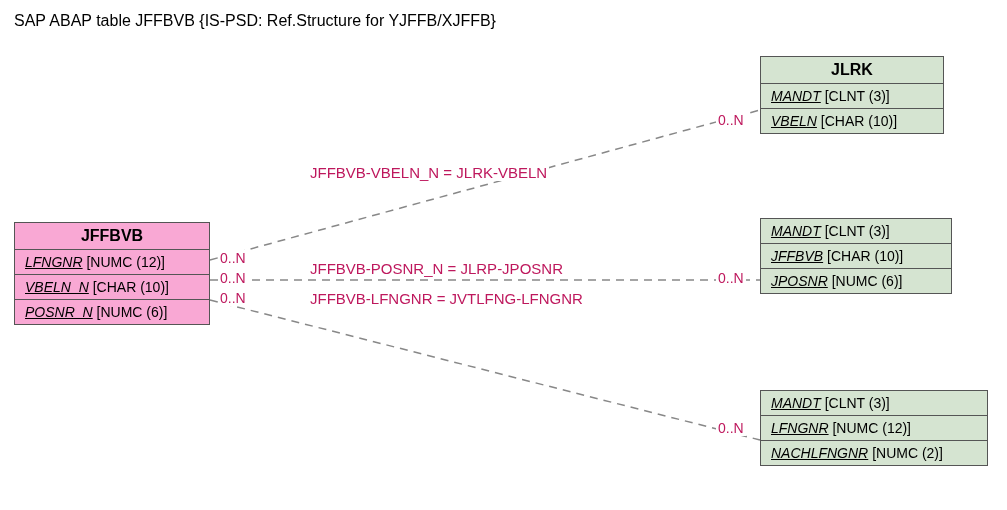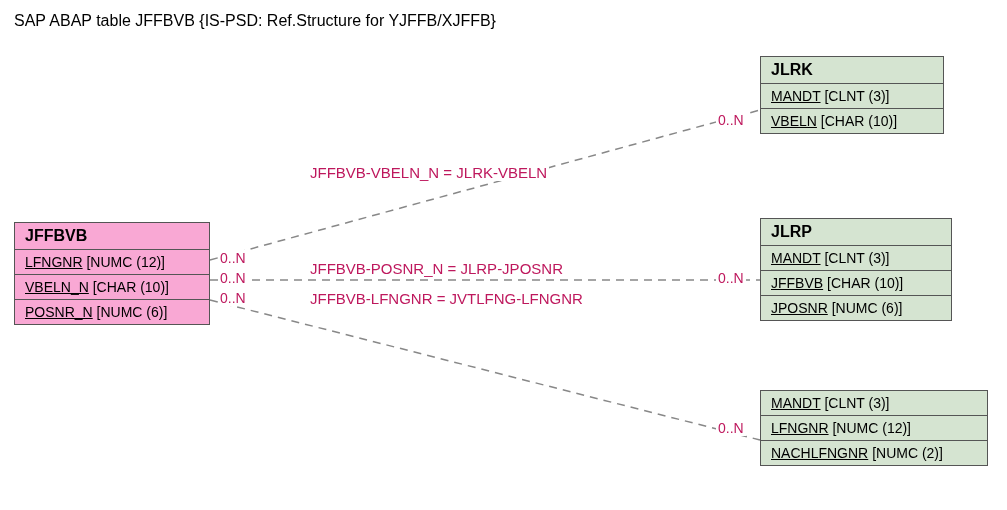--- a/index.html
+++ b/index.html
@@ -20,36 +20,37 @@
   }
   .entity {
     position: absolute;
     border: 1px solid #555;
     background: #d5e4d1;
   }
   .entity.main {
     background: #f9a8d4;
   }
   .entity .hdr {
-    text-align: left;
+    text-align: center;
     font-weight: bold;
     font-size: 16px;
     padding: 4px 10px;
     border-bottom: 1px solid #555;
   }
   .entity .row {
     font-size: 14px;
     padding: 4px 10px;
     border-bottom: 1px solid #555;
     white-space: nowrap;
   }
   .entity .row:last-child {
     border-bottom: none;
   }
   .fname {
+    font-style: italic;
     text-decoration: underline;
     margin-top: 47px;
   }
   svg.lines {
     position: absolute;
     top: 0; left: 0;
     width: 1007px;
     height: 510px;
     pointer-events: none;
   }
@@ -95,21 +96,20 @@
     <span class="fname">MANDT</span>
     <span>[CLNT (3)]</span>
   </div>
   <div class="row">
     <span class="fname">VBELN</span>
     <span>[CHAR (10)]</span>
   </div>
 </div>
 
 <div class="entity" style="left:760px; top:218px; width:190px;">
-  <div class="hdr">JLRP</div>
   <div class="row">
     <span class="fname">MANDT</span>
     <span>[CLNT (3)]</span>
   </div>
   <div class="row">
     <span class="fname">JFFBVB</span>
     <span>[CHAR (10)]</span>
   </div>
   <div class="row">
     <span class="fname">JPOSNR</span>

